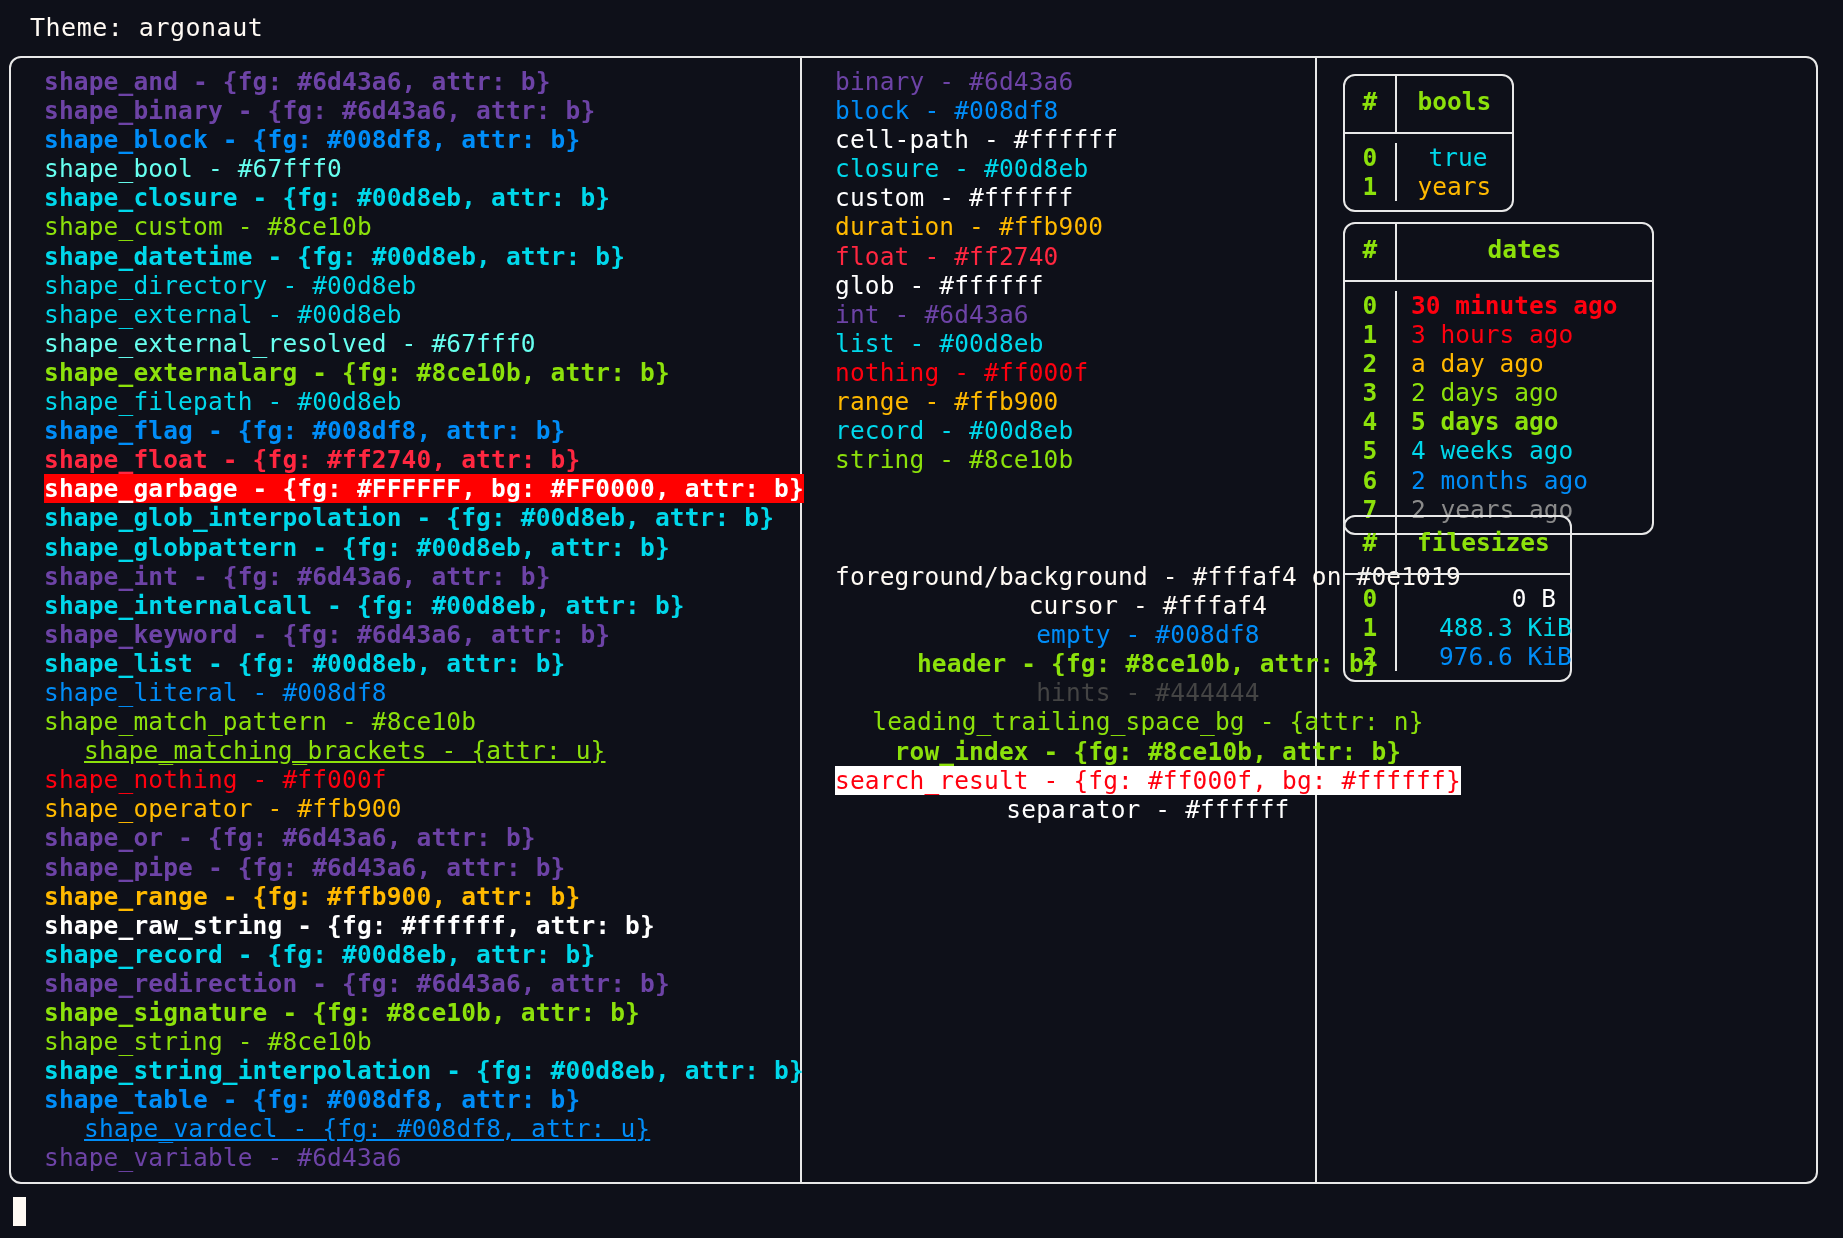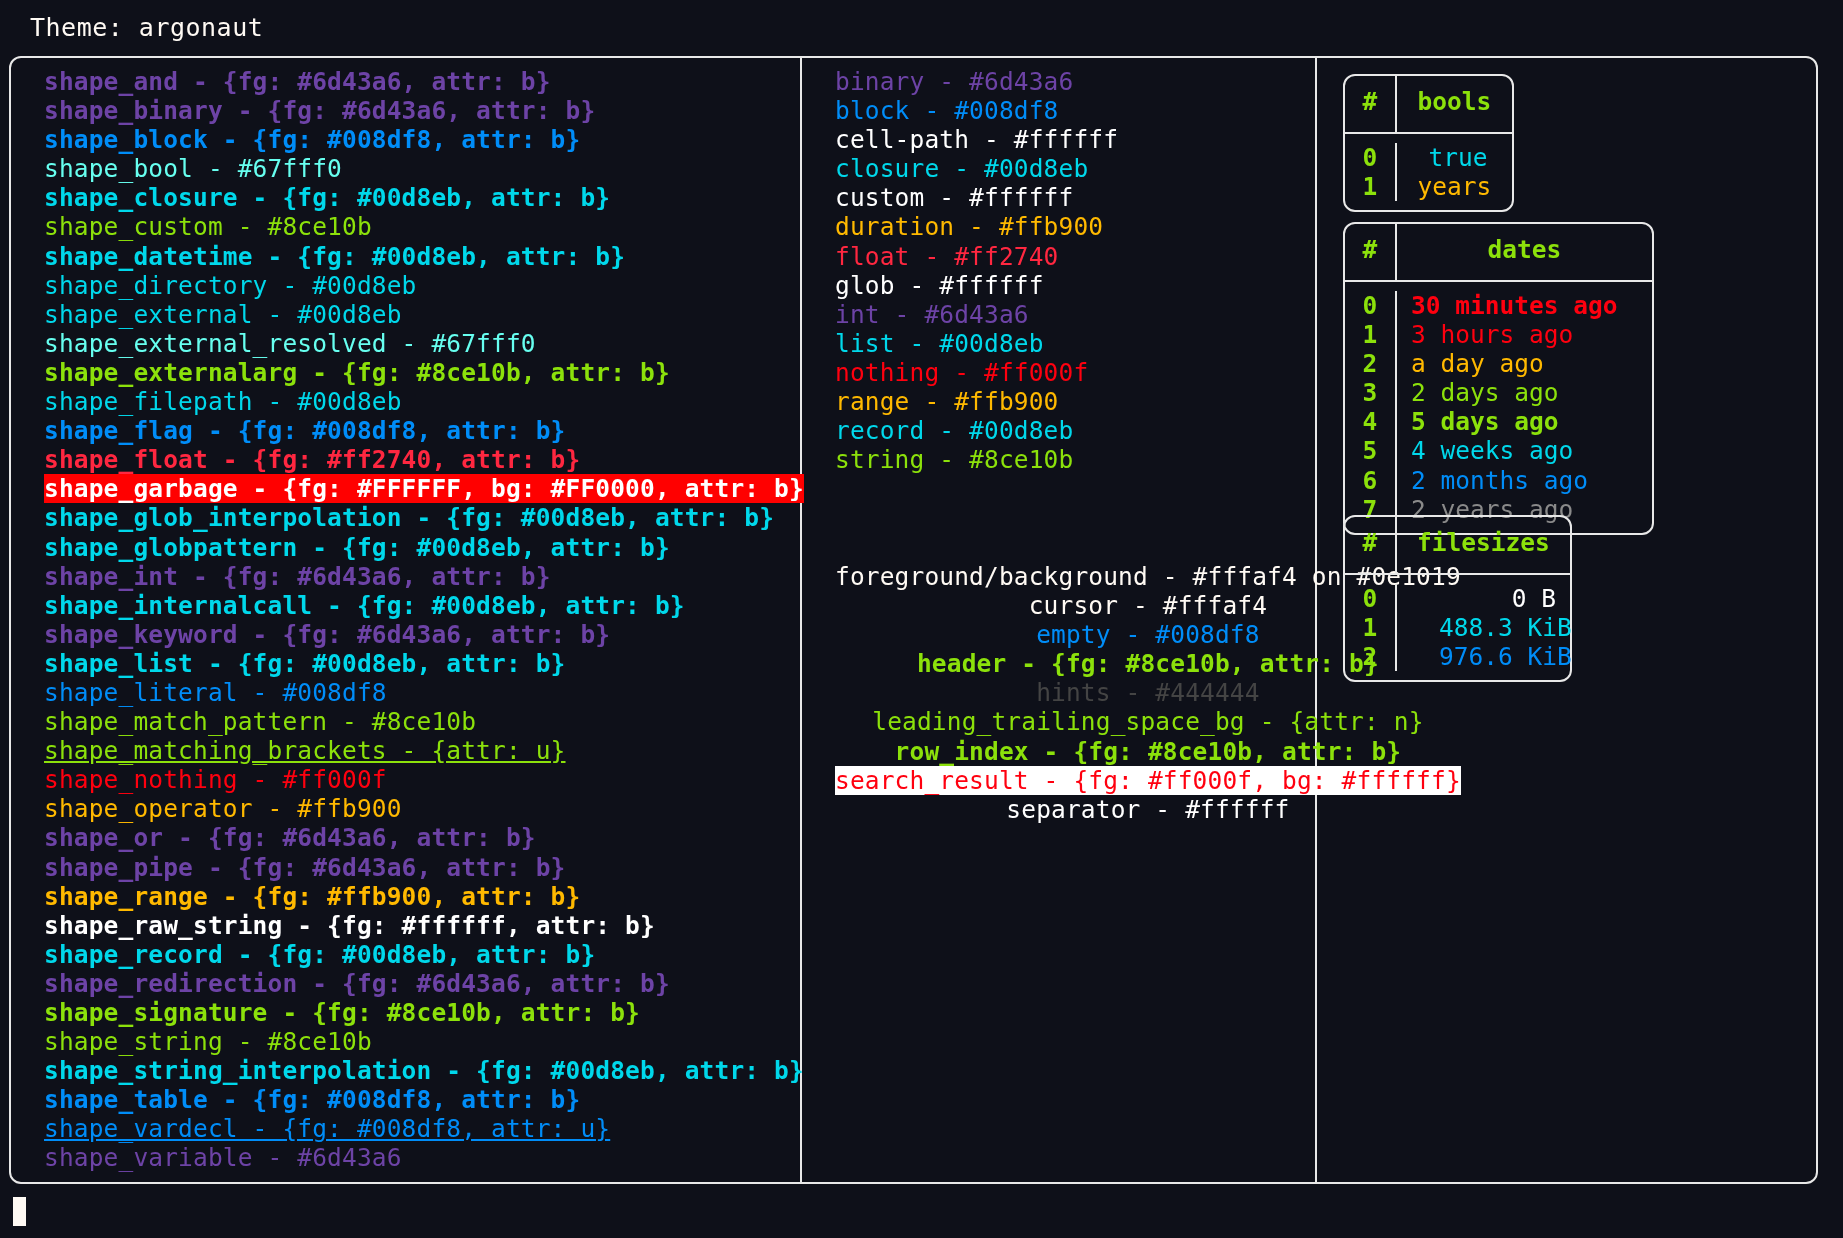--- a/index.html
+++ b/index.html
@@ -52,21 +52,21 @@
     top: 9px;
     font-size: 24.5px;
     line-height: 29.1px;
     white-space: pre;
     letter-spacing: 0.15px;
   }
   .mid-block-2 { top: 504px; text-align: center; }
 
   .ln { white-space: pre; display: block; height: 29.1px; }
   .b  { font-weight: bold; }
-  .u  { text-decoration: underline; }
+  .u  { text-decoration: underline; margin-left: 40px; }
 
   
   .tbl {
     position: absolute;
     border: 2px solid #e8e8e8;
     border-radius: 12px;
     box-sizing: border-box;
     font-size: 24.5px;
     line-height: 29.1px;
     white-space: pre;

